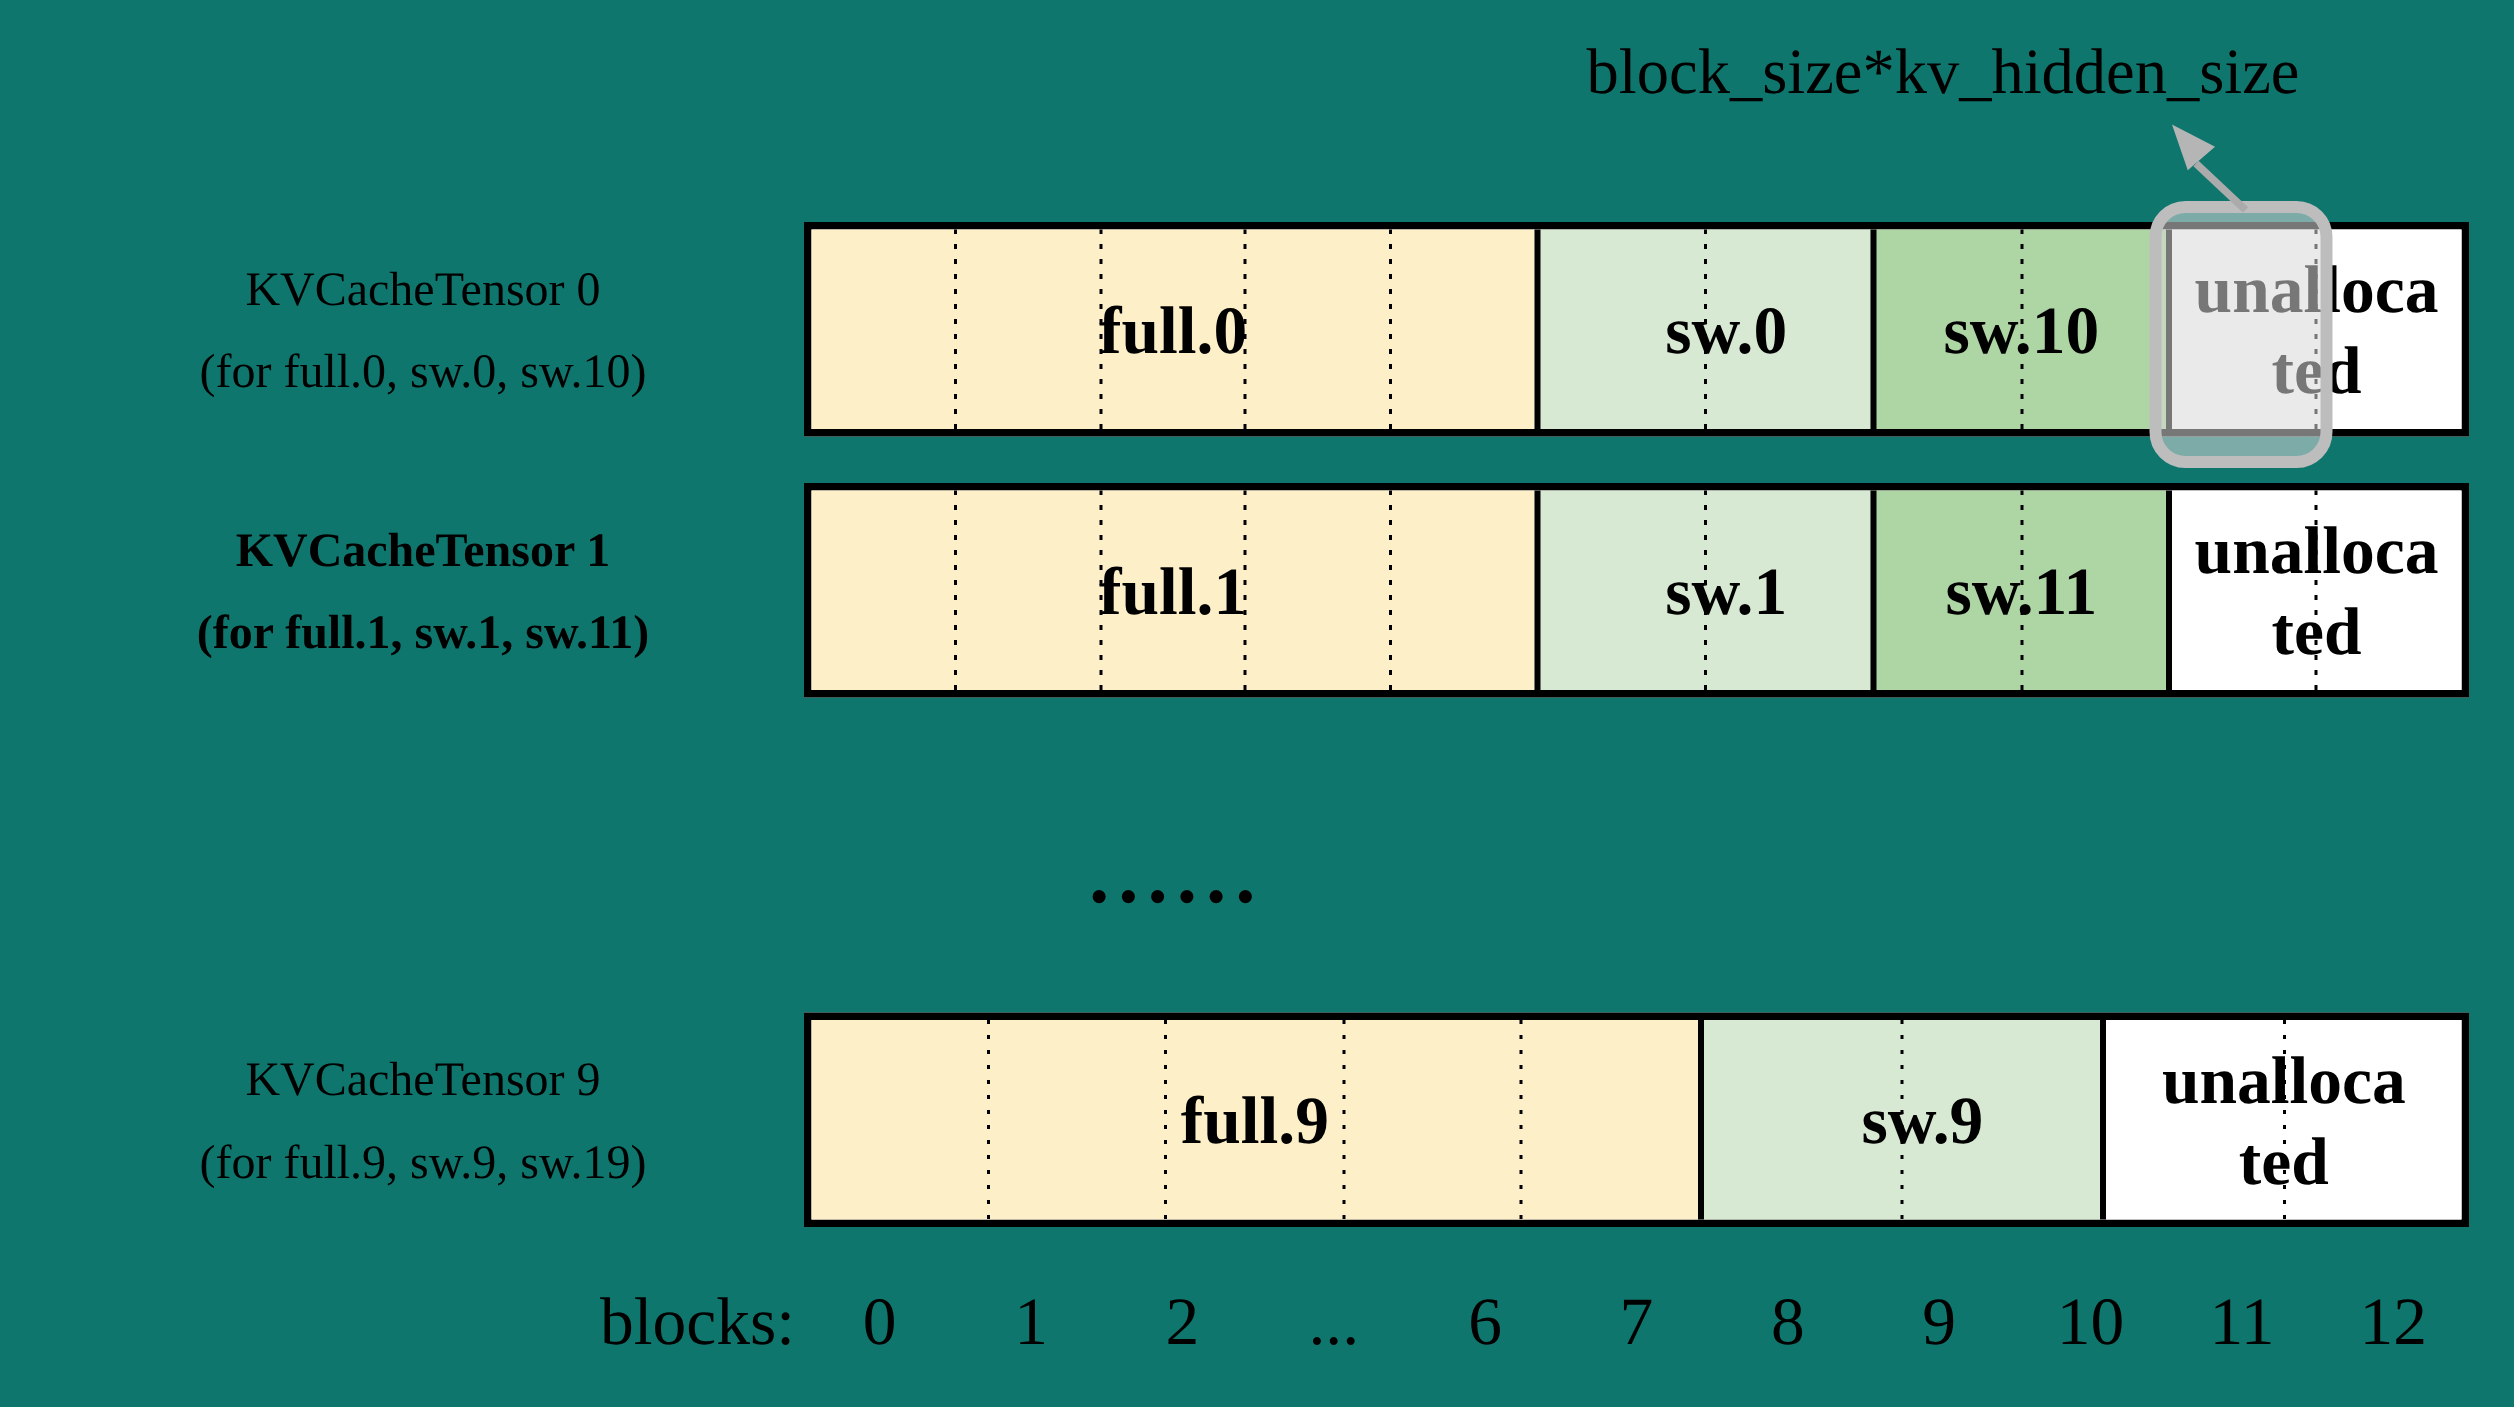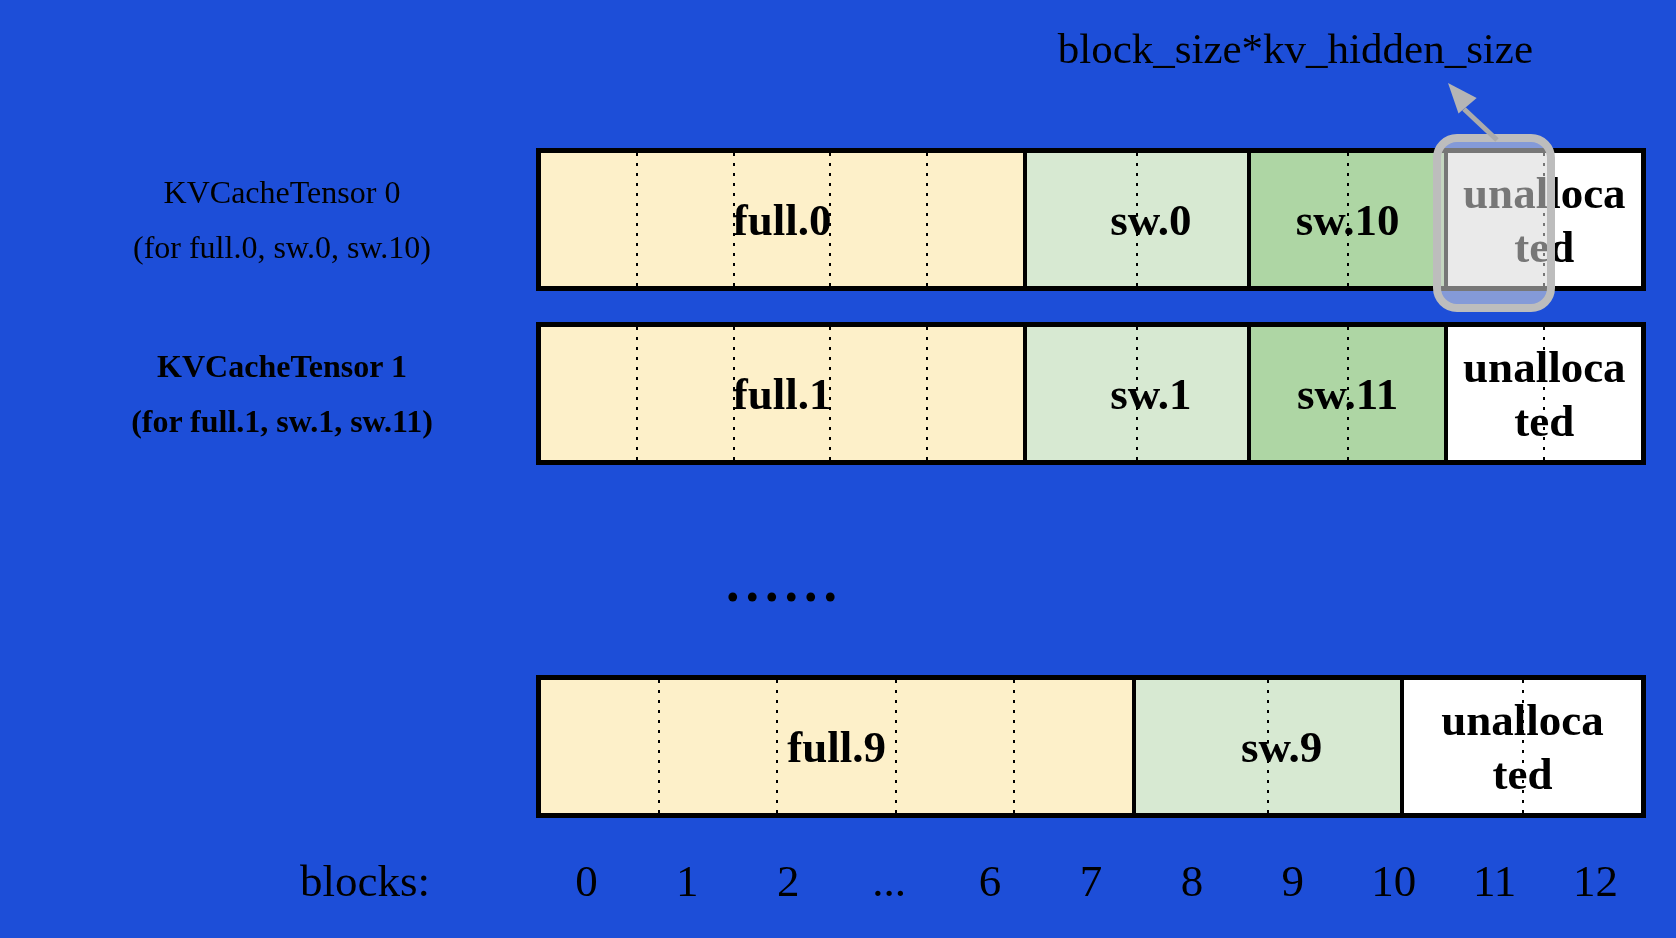--- a/index.html
+++ b/index.html
@@ -1,17 +1,17 @@
 <!DOCTYPE html>
 <html><head>
 <meta charset="utf-8">
 <style>
   html,body { margin:0; padding:0; background:#ffffff; }
   .canvas {
-    position:relative; width:1676px; height:938px; background:#1d4ed8;
+    position:relative; width:1676px; height:938px; background:#0f766e;
     font-family:"Liberation Serif","DejaVu Serif",serif; color:#000;
     overflow:hidden;
   }
 
   
   .top-annot {
     position:absolute; top:24px; right:143px;
     font-size:43px; white-space:nowrap;
   }
 
@@ -61,21 +61,21 @@
   
   .hl-rect {
     position:absolute; left:1433px; top:134px; width:122px; height:178px;
     box-sizing:border-box; border:8px solid #bdbdbd; border-radius:24px;
     background:rgba(216,216,216,0.55); z-index:5;
   }
 
   
   .axis-label {
     position:absolute; left:300px; top:855px; width:230px;
-    font-size:45px;
+    text-align:right; font-size:45px;
   }
   .axis-ticks {
     position:absolute; left:536px; top:855px; width:1110px;
     display:flex; font-size:45px;
   }
   .tick { flex:1 1 0; text-align:center; }
 </style>
 </head>
 <body>
 
@@ -139,20 +139,24 @@
     </div>
     <div class="seg seg-un">
       <div class="dotline p50"></div>
       <span class="seg-label">unalloca</span>
       <span class="seg-label">ted</span>
     </div>
   </div>
 
   <div class="mid-ellipsis">......</div>
 
+  <div class="row-label rl-9">
+    <span>KVCacheTensor 9</span>
+    <span>(for full.9, sw.9, sw.19)</span>
+  </div>
   <div class="bar bar-9">
     <div class="seg seg-full">
       <div class="dotline p20"></div>
       <div class="dotline p40"></div>
       <div class="dotline p60"></div>
       <div class="dotline p80"></div>
       <span class="seg-label">full.9</span>
     </div>
     <div class="seg seg-sw">
       <div class="dotline p50"></div>

